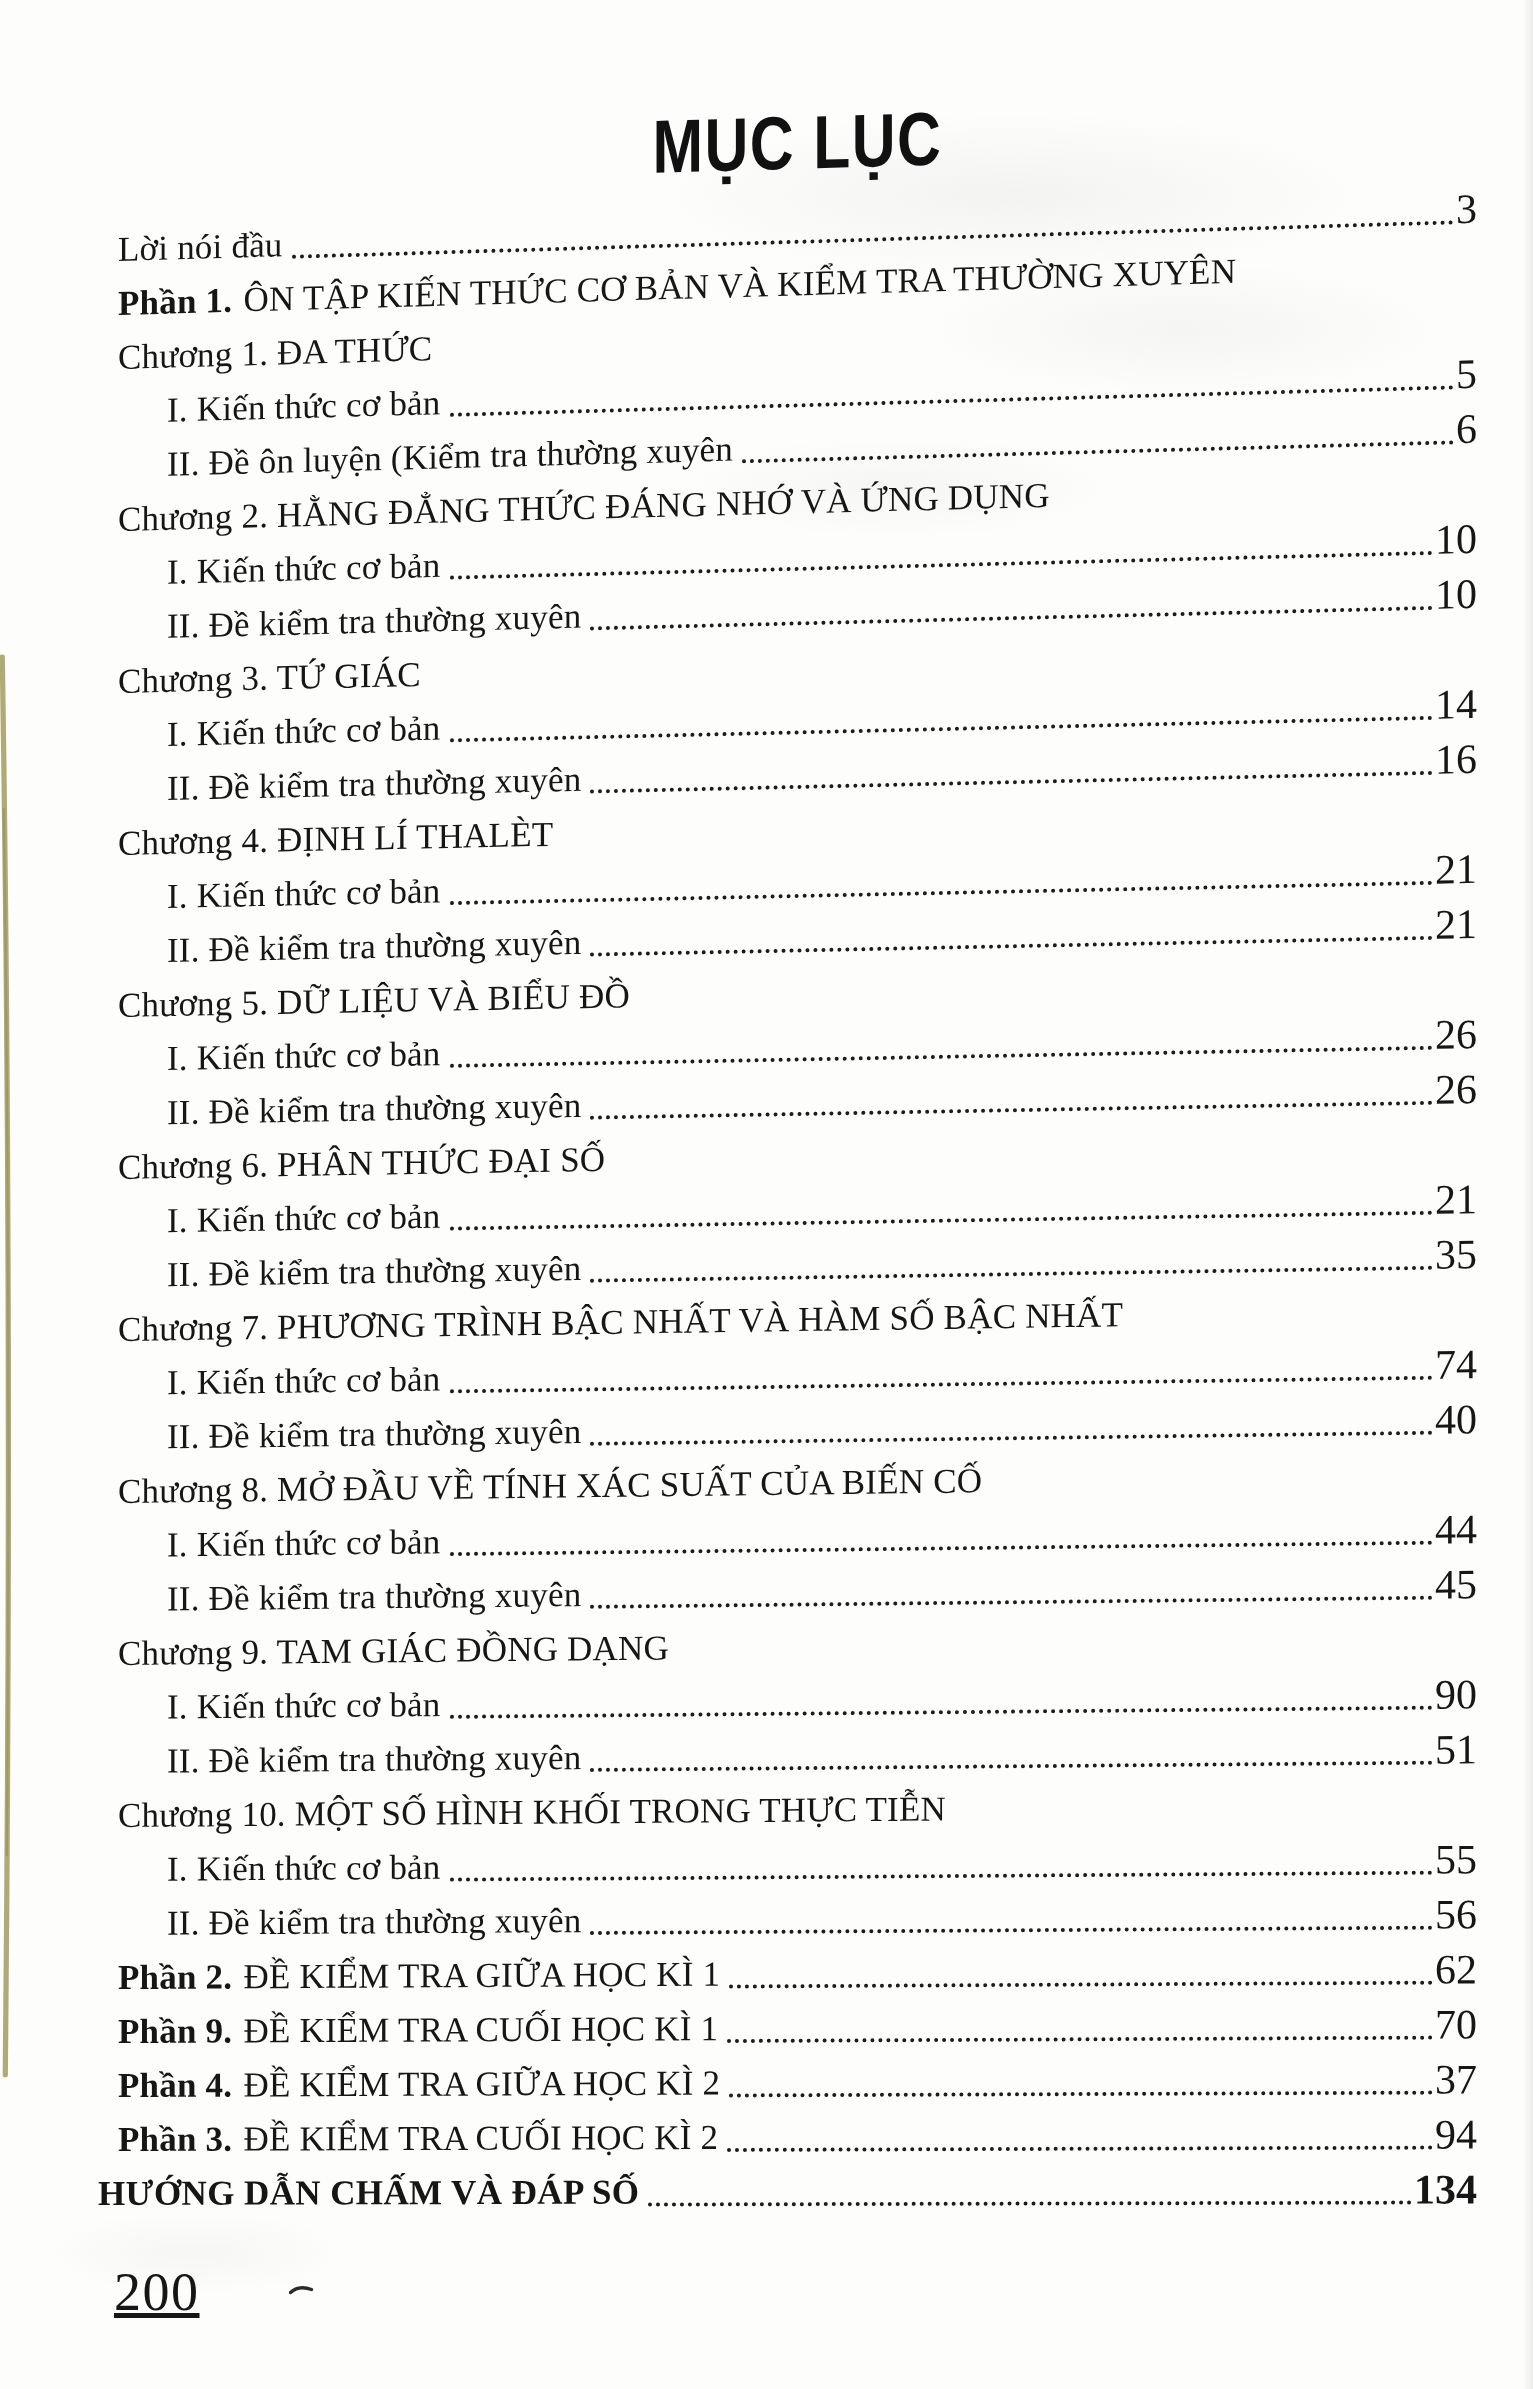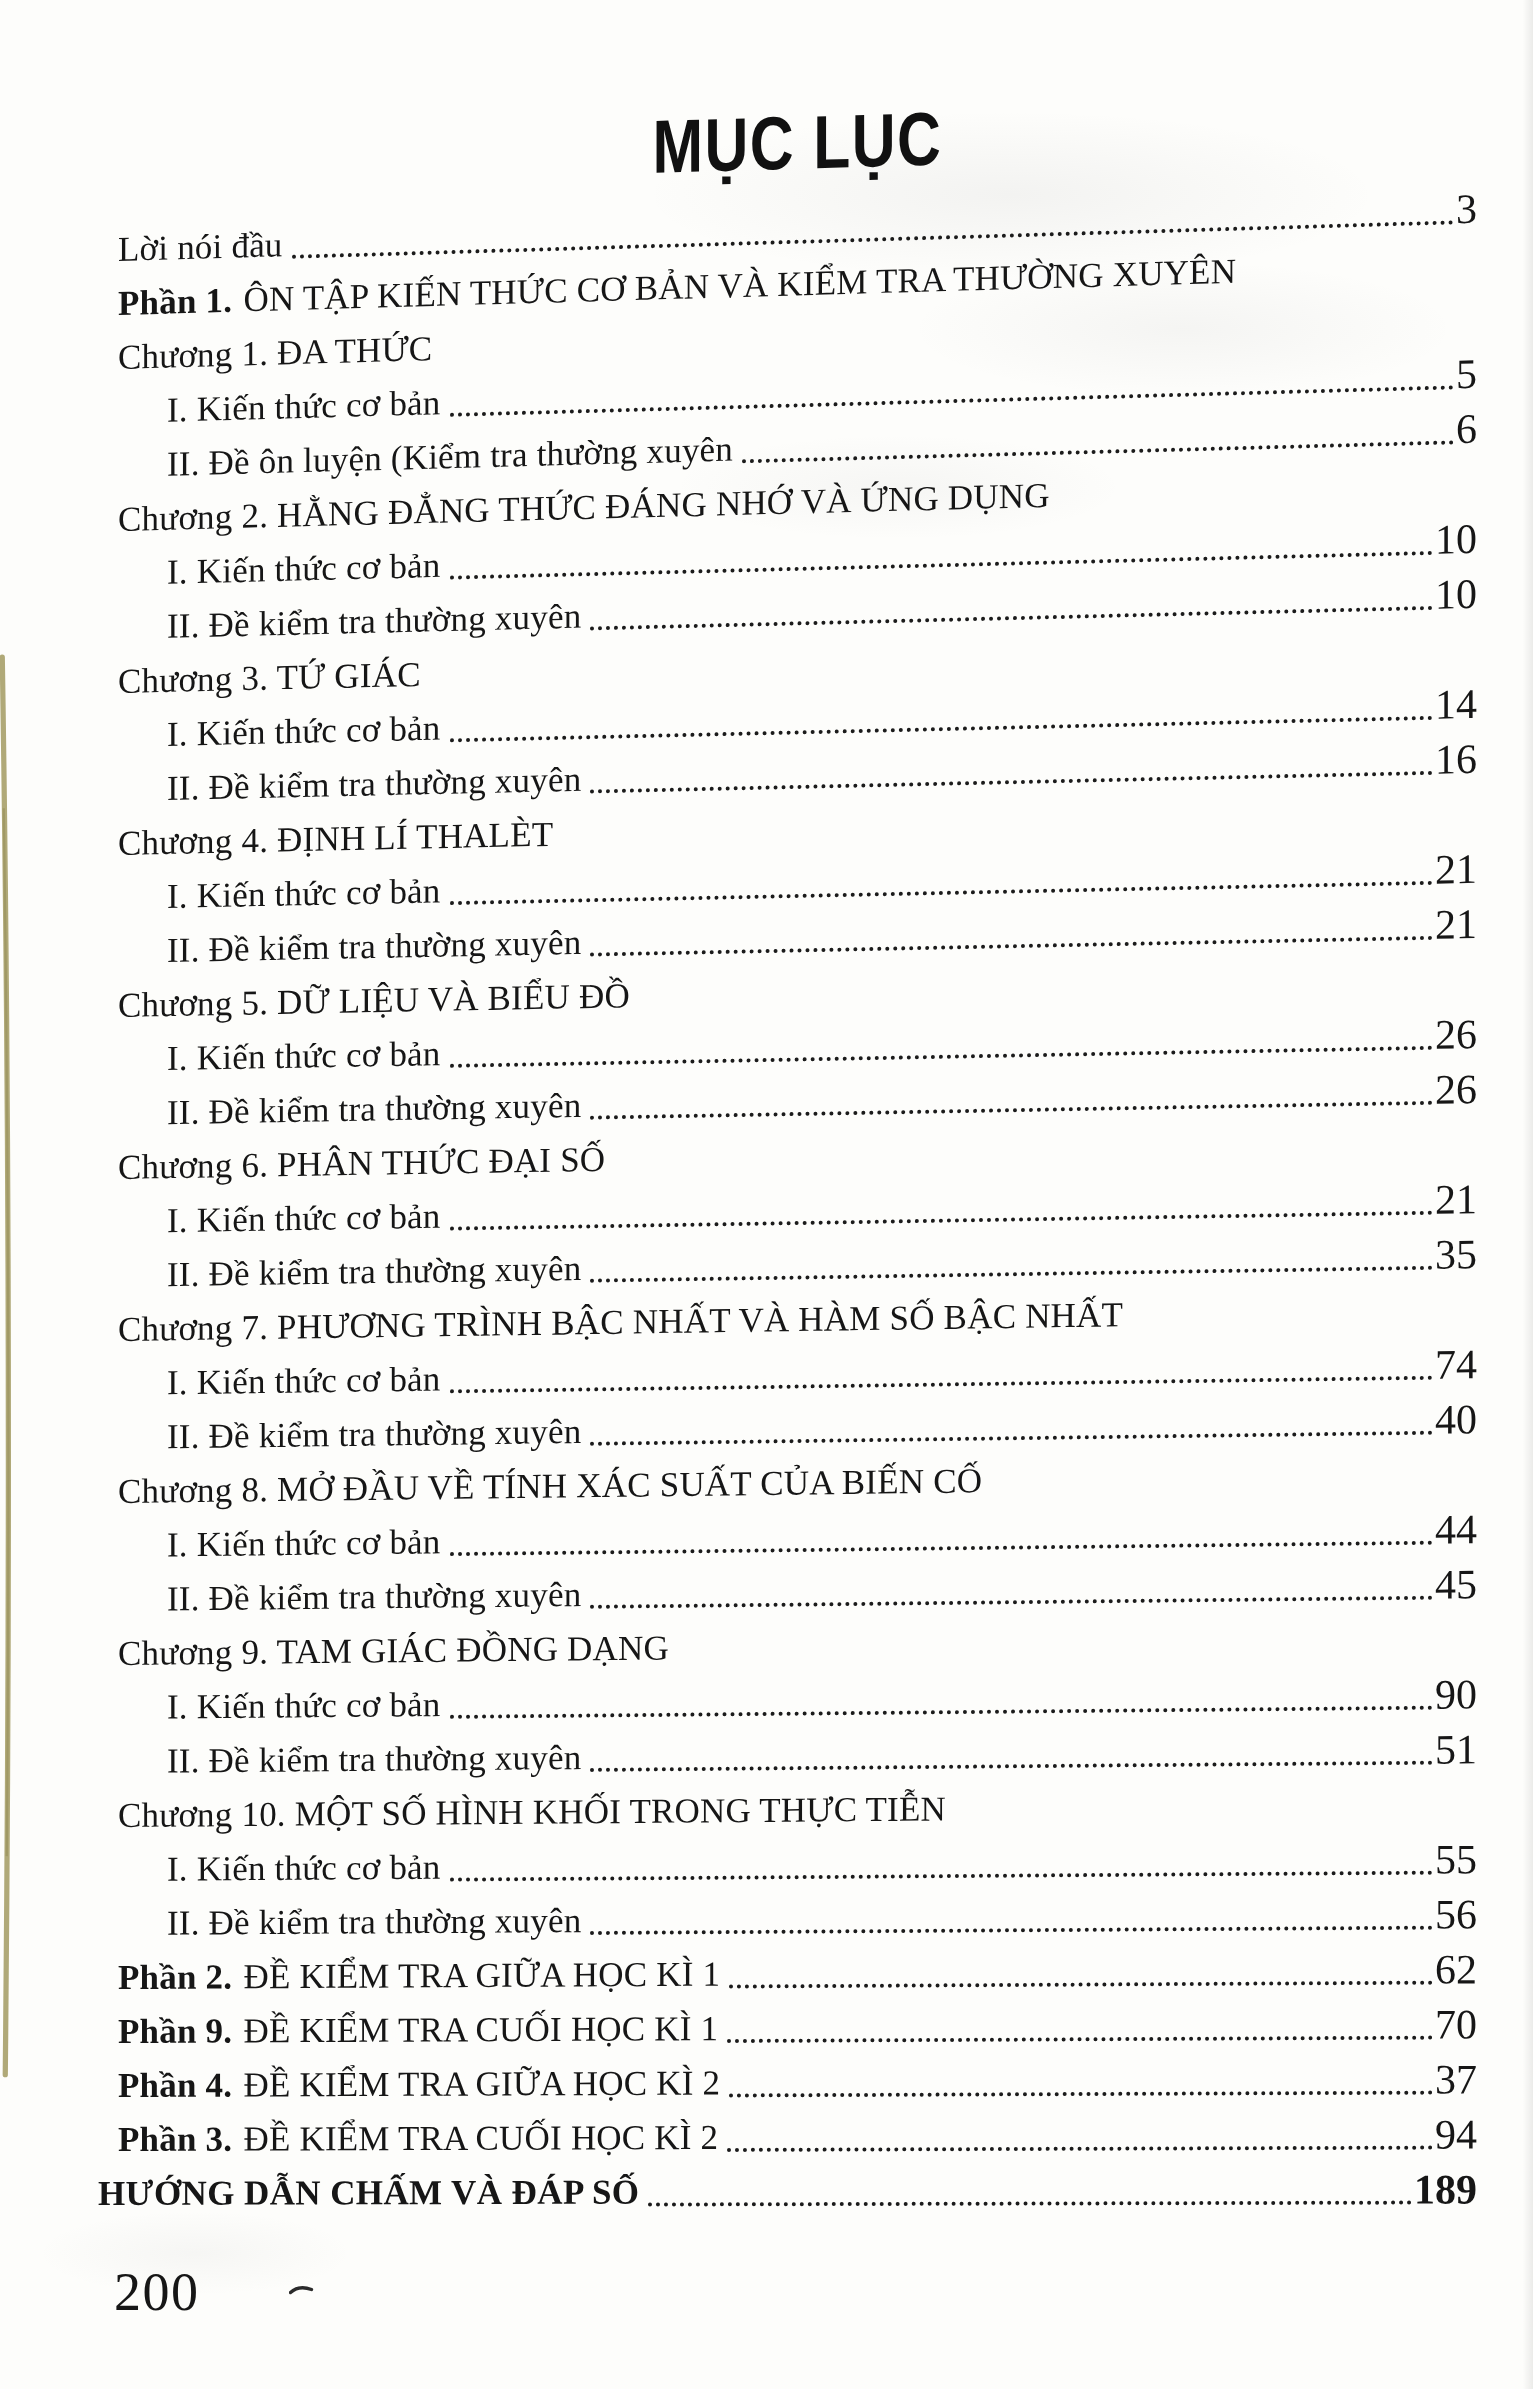--- a/index.html
+++ b/index.html
@@ -49,21 +49,21 @@
   .row.outdent { margin-left:-20px; }
   .dots {
     flex:1 1 auto; min-width:30px; height:0;
     border-bottom:4.5px dotted #1b1b1b;
     margin:0 2.2px 9.7px 9px;
   }
   .pg { flex:0 0 auto; padding-bottom:3.7px; font-size:42px; }
 
   .footer-num {
     position:absolute; left:114px; top:2265px;
-    font-size:54px; line-height:1; letter-spacing:1.5px;
+    font-size:54px; line-height:1; letter-spacing:1.5px;text-decoration:underline;
   }
   .pen-tick { position:absolute; left:289px; top:2282px; }
 </style>
 </head>
 <body>
 
 <div class="page">
 
   <svg class="edge-artifact" width="30" height="2389" viewBox="0 0 40 3192" fill="none" xmlns="http://www.w3.org/2000/svg">
     <path d="M3 878 Q17 1760 7 2772" stroke="#a29a60" stroke-width="7" stroke-linecap="round" opacity="0.85"></path>
@@ -228,21 +228,21 @@
           <span class="pg">37</span>
         </div>
         <div class="row" style="transform: skewY(-0.193deg);">
           <span class="label"><b class="prefix">Phần 3.</b><span>ĐỀ KIỂM TRA CUỐI HỌC KÌ 2</span></span>
           <div class="dots"></div>
           <span class="pg">94</span>
         </div>
         <div class="row bold outdent" style="transform: skewY(-0.15deg);">
           <span class="label"><span>HƯỚNG DẪN CHẤM VÀ ĐÁP SỐ</span></span>
           <div class="dots"></div>
-          <span class="pg">189</span>
+          <span class="pg">134</span>
         </div>
       </div>
   </div>
 
   <span class="footer-num">200</span>
 
   <svg class="pen-tick" width="25.5" height="16.5" viewBox="0 0 34 22" fill="none" xmlns="http://www.w3.org/2000/svg">
     <path d="M2 14 Q13 4 30 10" stroke="#2b2b2b" stroke-width="4.5" stroke-linecap="round"></path>
   </svg>
 

